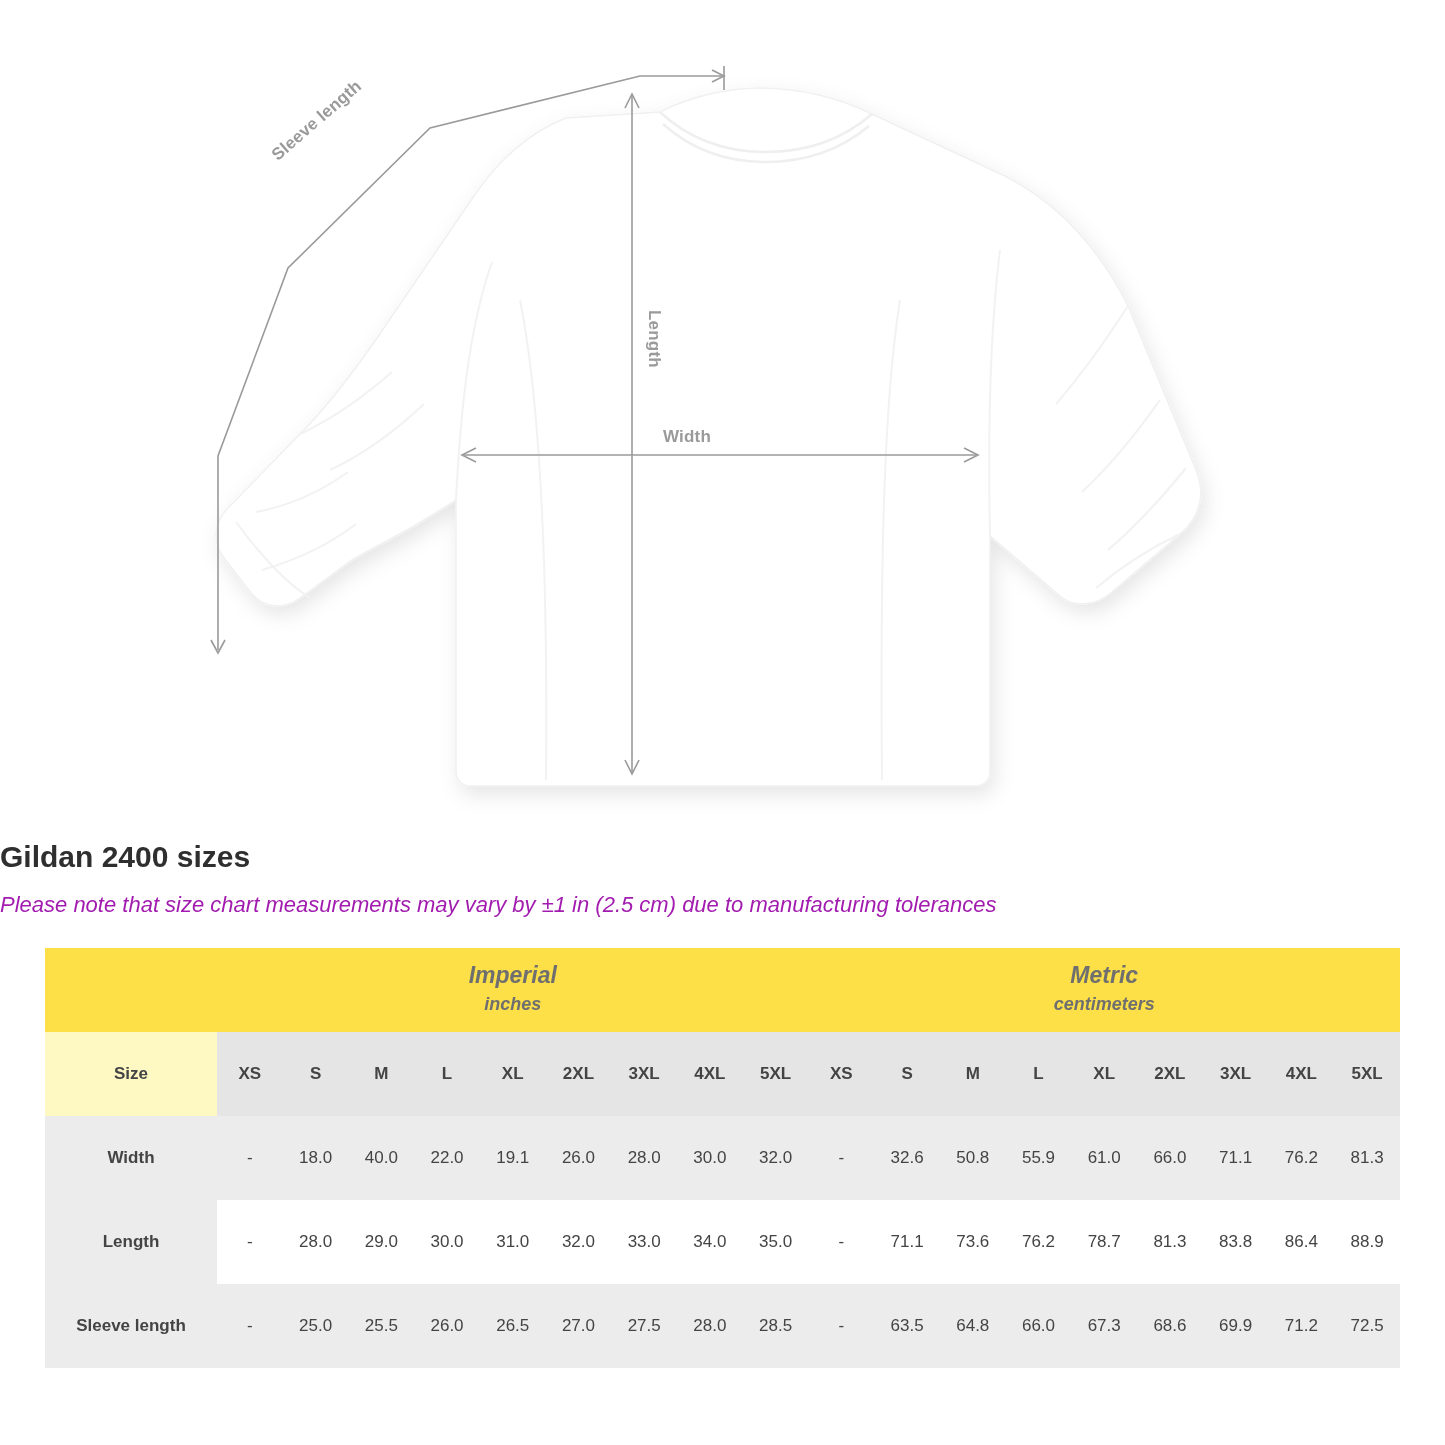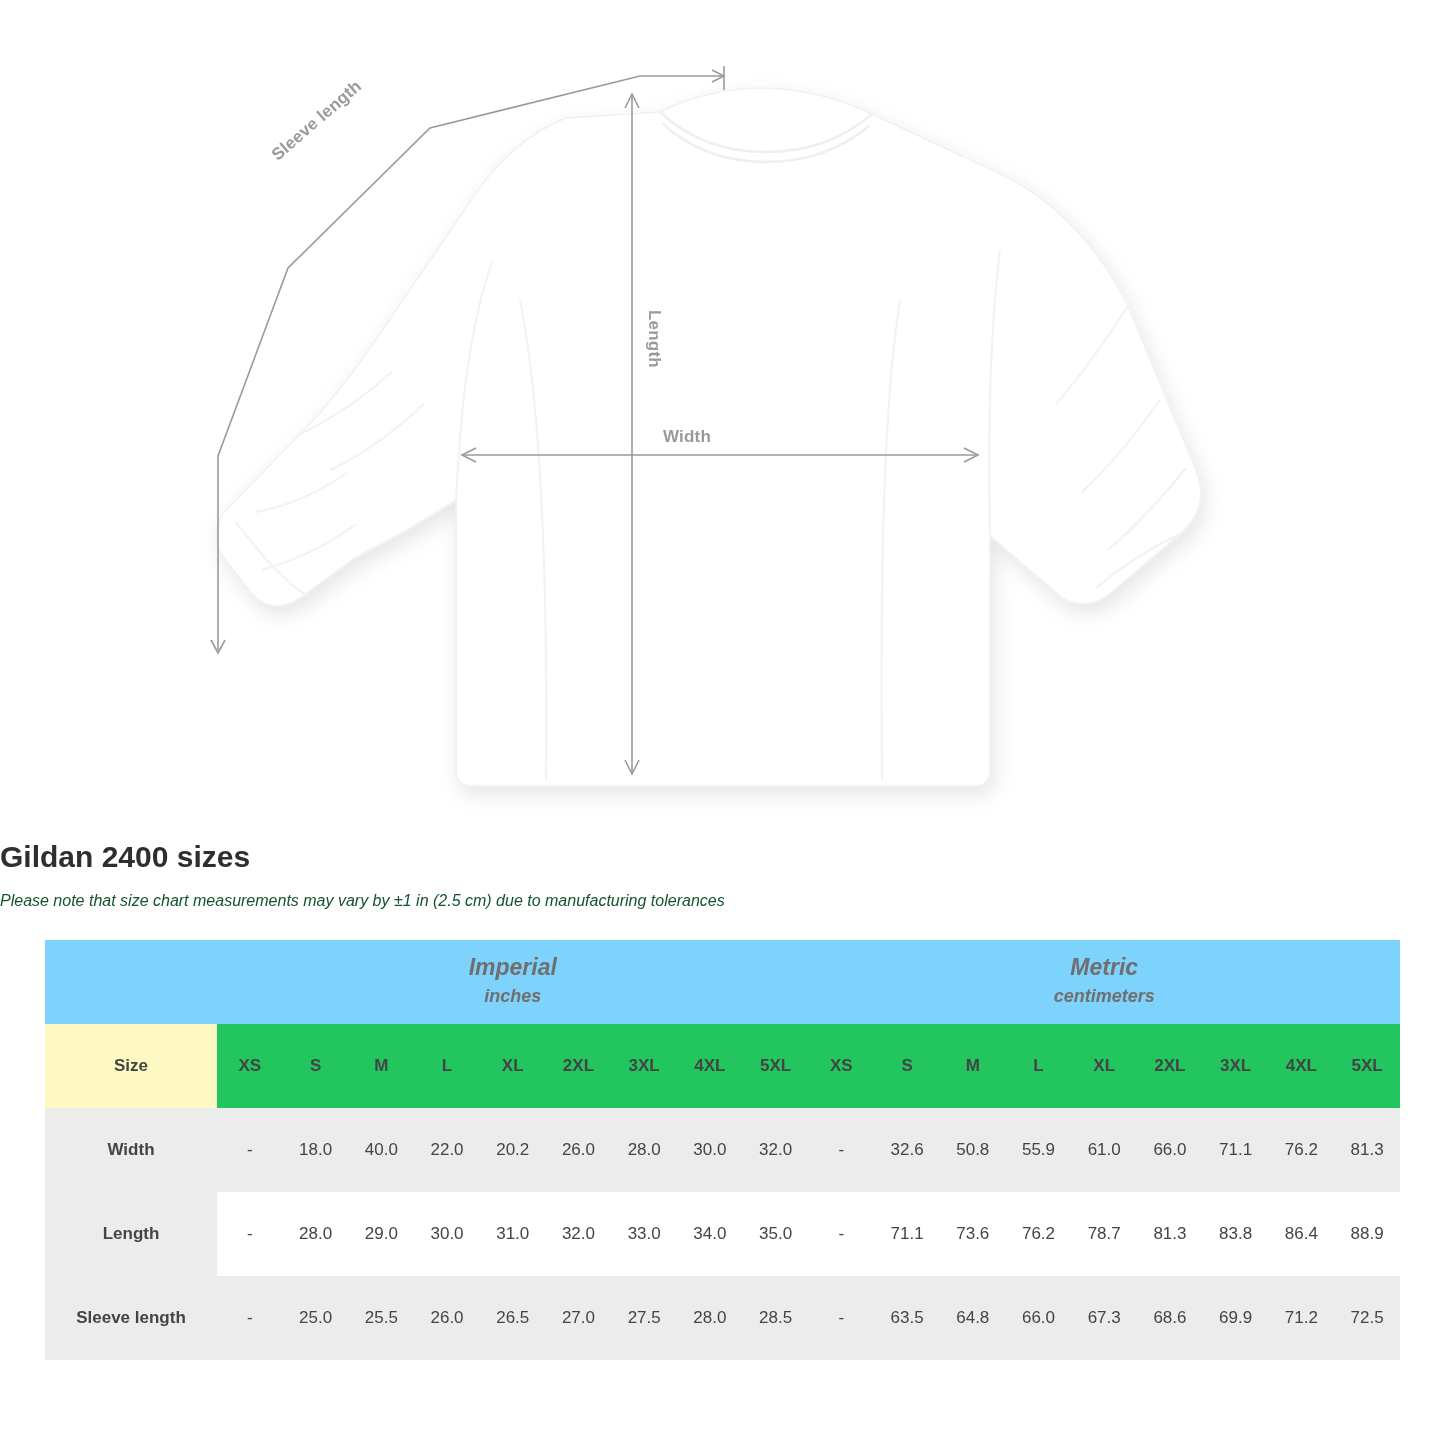--- a/index.html
+++ b/index.html
@@ -61,23 +61,23 @@
     text-align: left;
     margin-top: 10px;
   }
   .chart-title {
     font-size: 30px;
     font-weight: bold;
     color: #2f2f2f;
     margin: 0 0 18px 0;
   }
   .chart-note {
-    font-size: 16px;
+    font-size: 22px;
     font-style: italic;
-    color: #14532d;
+    color: #a21caf;
     margin: 0;
   }
 
   
   .table-wrap {
     margin: 30px 45px 0 45px;
   }
   table.size-table {
     border-collapse: collapse;
     width: 1355px;
@@ -87,21 +87,21 @@
   table.size-table td {
     text-align: center;
     font-size: 17px;
     color: #444444;
     padding: 0;
     height: 84px;
     vertical-align: middle;
   }
   .unit-head {
     height: 118px;
-    background: #7dd3fc;
+    background: #fde047;
   }
   .unit-system {
     font-size: 23px;
     font-style: italic;
     font-weight: bold;
     color: #6f6f6f;
     display: block;
     line-height: 1.25;
   }
   .unit-sub {
@@ -111,21 +111,21 @@
     display: block;
     line-height: 1.6;
   }
   .col-size {
     width: 172px;
   }
   .size-head th {
     font-weight: bold;
     font-size: 18px;
     color: #3a3a3a;
-    background: #22c55e;
+    background: #e5e5e5;
   }
   .size-head th.rowlabel {
     background: #fef9c3;
   }
   tr.row-alt td { background: #ececec; }
   tr.row-plain td { background: #ffffff; }
   td.rowlabel {
     font-weight: bold;
     font-size: 18px;
     color: #3a3a3a;
@@ -267,21 +267,21 @@
             <th>5XL</th>
           </tr>
       </thead>
       <tbody id="table-body">
       <tr class="row-alt">
             <td class="rowlabel">Width</td>
             <td>-</td>
             <td>18.0</td>
             <td>40.0</td>
             <td>22.0</td>
-            <td>20.2</td>
+            <td>19.1</td>
             <td>26.0</td>
             <td>28.0</td>
             <td>30.0</td>
             <td>32.0</td>
             <td>-</td>
             <td>32.6</td>
             <td>50.8</td>
             <td>55.9</td>
             <td>61.0</td>
             <td>66.0</td>

